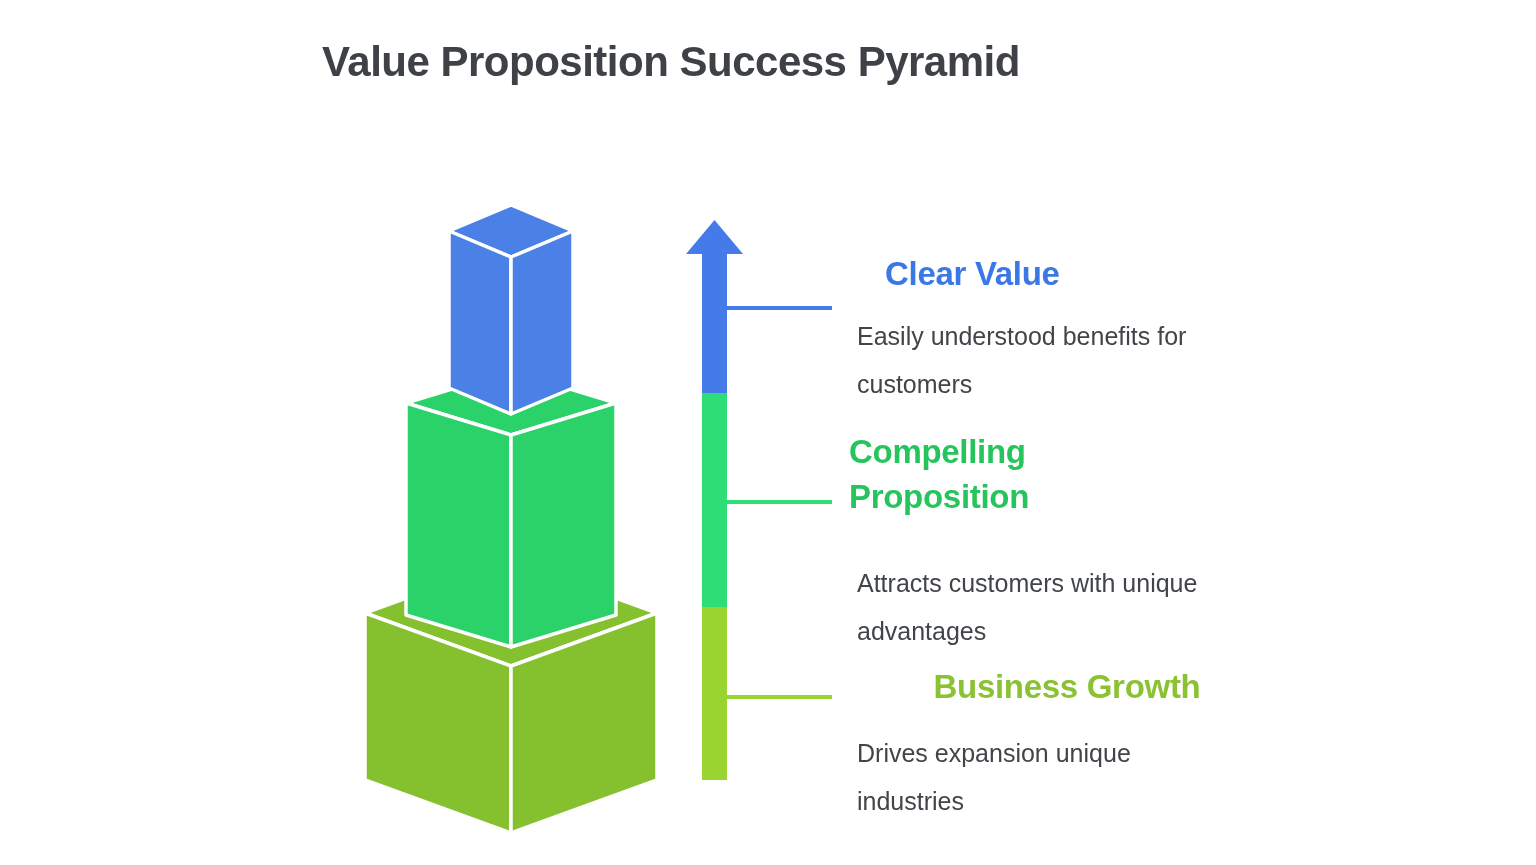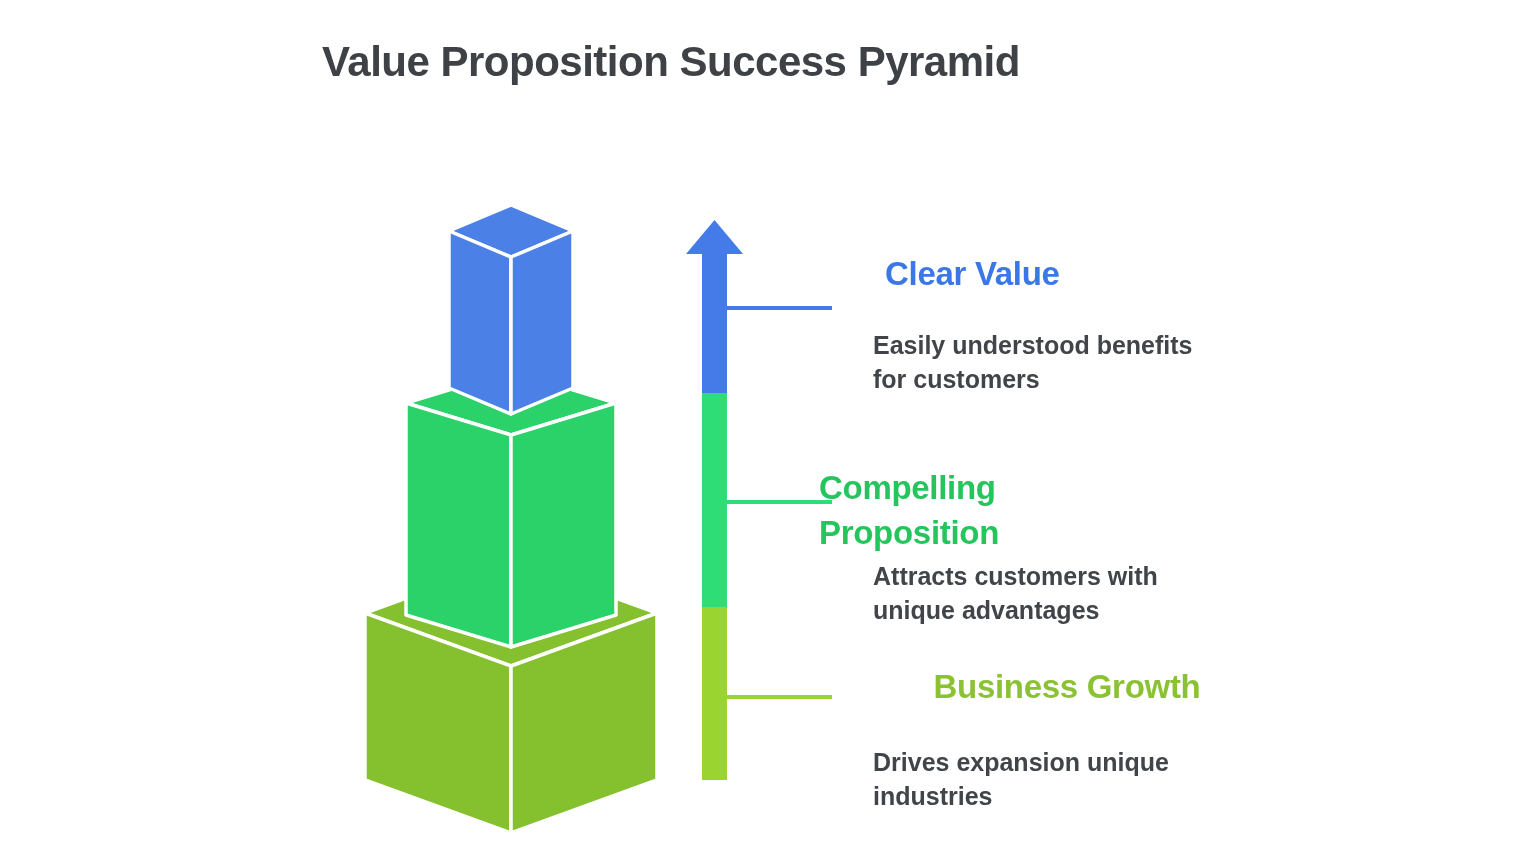--- a/index.html
+++ b/index.html
@@ -12,32 +12,32 @@
     color:#3e4247;letter-spacing:-0.5px;margin:0;
   }
 
   .diagram-svg{position:absolute;top:0;left:0;}
 
   .section-heading{
     position:absolute;margin:0;
     font-size:33px;font-weight:bold;line-height:45px;letter-spacing:-0.3px;
   }
   .section-desc{
-    position:absolute;margin:16px;
-    font-size:25px;font-weight:700;line-height:34px;color:#414549;
+    position:absolute;margin:0;
+    font-size:25px;font-weight:400;line-height:48px;color:#414549;
     width:350px;
   }
   .h-blue{color:#3b78e7;}
   .h-green{color:#26c45c;}
   .h-lime{color:#8bc233;text-align:center;}
 
   .heading-1{top:251px;left:885px;width:420px;}
   .desc-1{top:312px;left:857px;}
-  .heading-2{top:429px;left:819px;width:250px;margin-top:36px;}
-  .desc-2{top:543px;left:857px;}
+  .heading-2{top:429px;left:849px;width:250px;}
+  .desc-2{top:559px;left:857px;}
   .heading-3{top:664px;left:857px;width:420px;}
   .desc-3{top:729px;left:857px;}
 </style>
 </head>
 <body>
 
 <div class="canvas">
 
   <h1 class="title">Value Proposition Success Pyramid</h1>
 

